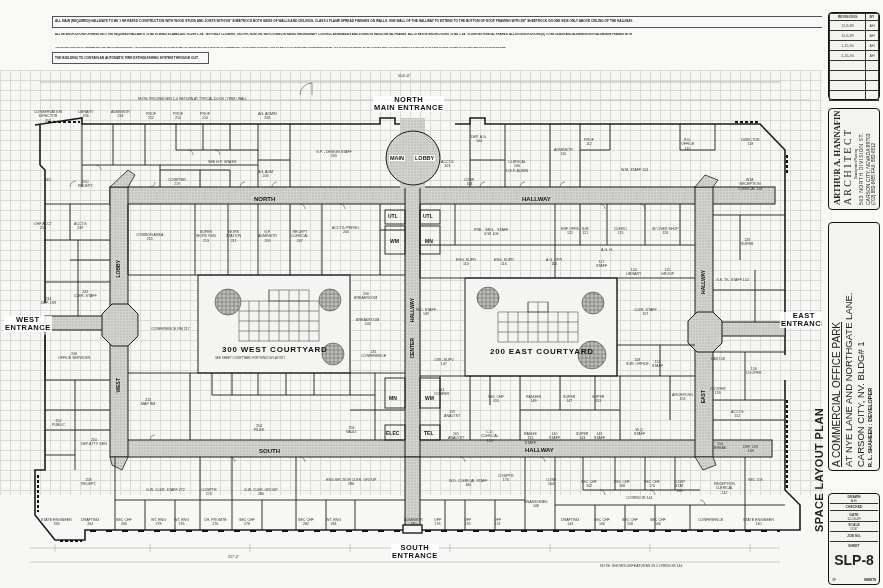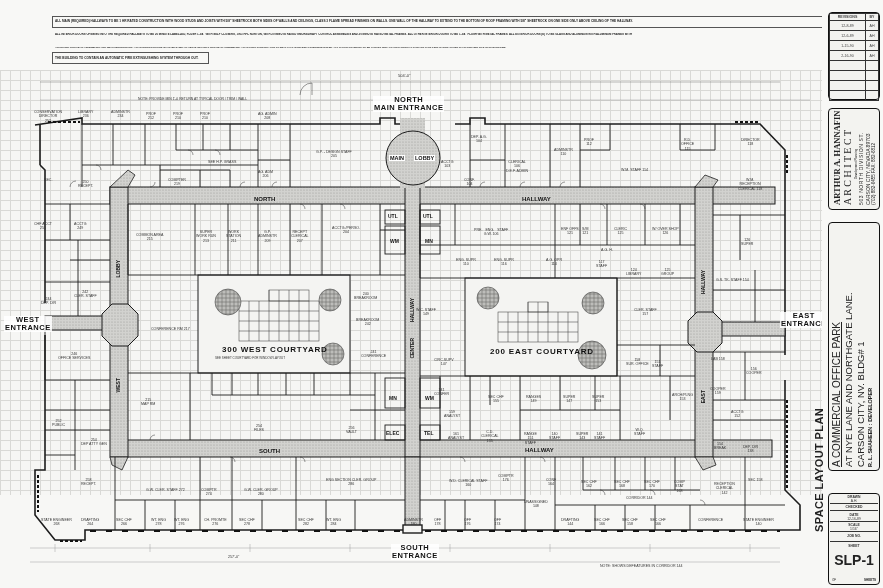--- a/index.html
+++ b/index.html
@@ -666,17 +666,17 @@
   <div class="box sheetbox">
     <div class="sl" style="top:1px;font-weight:bold;border:none;">DRAWN</div>
     <div class="sl" style="top:5px;">A.H.</div>
     <div class="sl" style="top:11px;font-weight:bold;height:5px;">CHECKED</div>
     <div class="sl" style="top:19px;font-weight:bold;border:none;">DATE</div>
     <div class="sl" style="top:23px;">12-16-89</div>
     <div class="sl" style="top:29px;font-weight:bold;border:none;">SCALE</div>
     <div class="sl" style="top:33px;">1/16"</div>
     <div class="sl" style="top:40px;font-weight:bold;height:7px;">JOB NO.</div>
     <div class="sl" style="top:50px;font-weight:bold;border:none;">SHEET</div>
-    <div style="position:absolute;left:0;right:0;top:58px;text-align:center;font-size:14px;font-weight:bold;">SLP-1</div>
+    <div style="position:absolute;left:0;right:0;top:58px;text-align:center;font-size:14px;font-weight:bold;">SLP-8</div>
     <div style="position:absolute;left:3px;bottom:2px;font-size:3px;">OF</div>
     <div style="position:absolute;right:3px;bottom:2px;font-size:3px;font-weight:bold;">SHEETS</div>
   </div>
 </div>
 
 </body></html>

